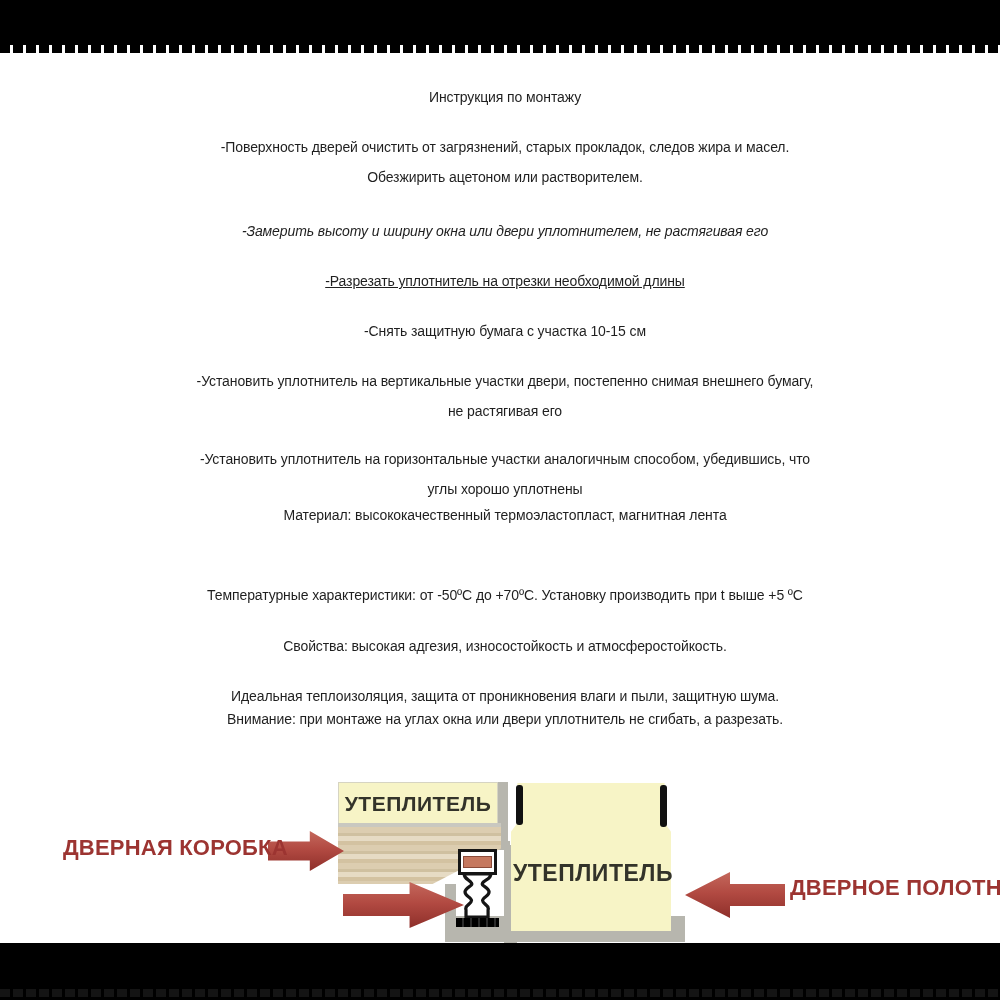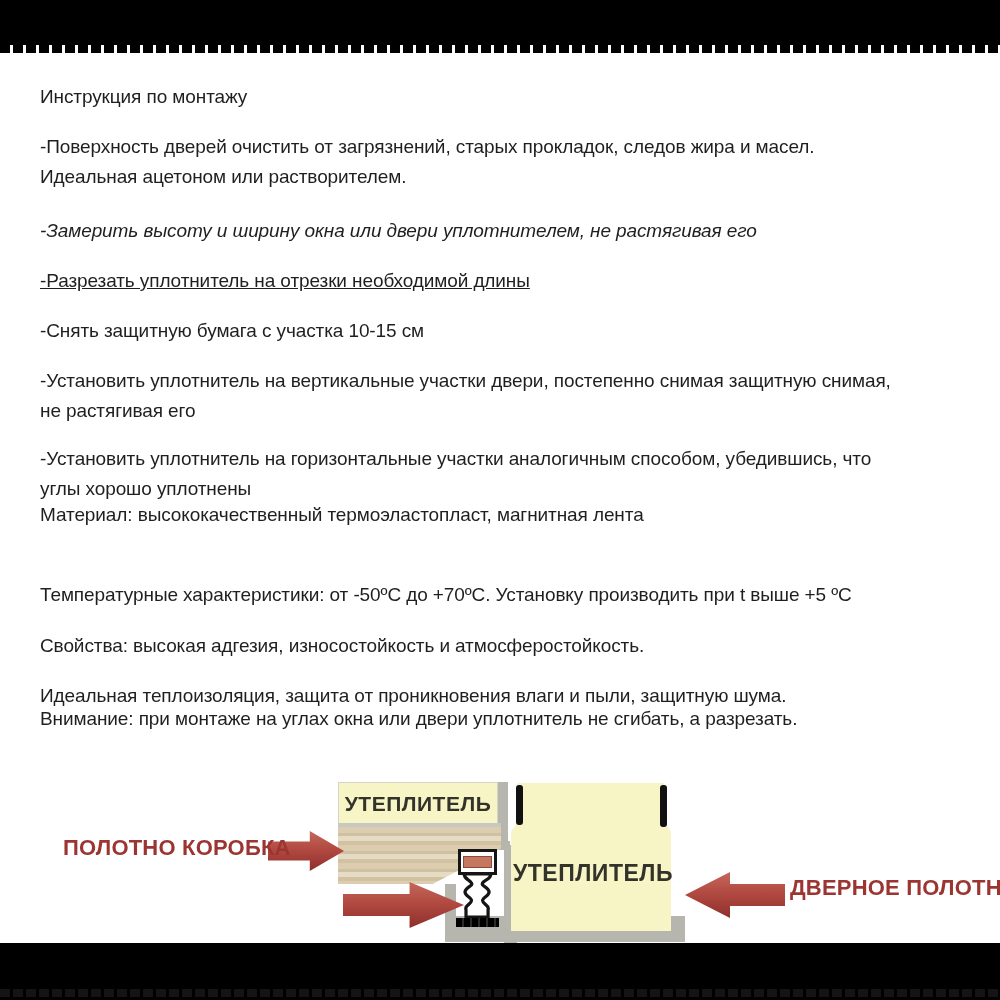--- a/index.html
+++ b/index.html
@@ -12,21 +12,21 @@
   
   .band-top{position:absolute;left:0;top:0;width:1000px;height:45px;background:#000;}
   .band-top-dashes{position:absolute;left:0;top:45px;width:1000px;height:8px;
     background:repeating-linear-gradient(90deg,#000 0 10px,#fff 10px 13px);}
   .band-bottom{position:absolute;left:0;top:943px;width:1000px;height:57px;background:#000;}
   .band-bottom-dashes{position:absolute;left:0;top:989px;width:1000px;height:8px;
     background:repeating-linear-gradient(90deg,#141414 0 10px,#000 10px 13px);}
 
   
   .doc p{position:absolute;left:40px;width:930px;margin:0;
-    font-size:19px;line-height:30px;white-space:pre-line;letter-spacing:-0.1px;}
+    font-size:14px;line-height:30px;white-space:pre-line;letter-spacing:-0.1px;text-align:center;}
   .t0{top:82px;}  .t1{top:132px;} .t2{top:216px;font-style:italic;} .t3{top:266px;text-decoration:underline;} .t4{top:316px;}
   .t5{top:366px;} .t6{top:444px;} .t7{top:500px;} .t8{top:580px;} .t9{top:631px;}
   .t10{top:681px;} .t11{top:704px;}
 
   
   .diagram{position:absolute;left:8px;top:770px;width:1000px;height:180px;}
   .abs{position:absolute;}
 
   .cream{background:#f7f4c6;}
   .grey{background:#b7b6ae;}
@@ -77,25 +77,25 @@
 </style>
 </head>
 <body>
 
 <div class="band-top"></div>
 <div class="band-top-dashes"></div>
 
 <div class="doc">
   <p class="t0">Инструкция по монтажу</p>
   <p class="t1">-Поверхность дверей  очистить от загрязнений, старых прокладок, следов жира и масел.
-Идеальная ацетоном или растворителем.</p>
+Обезжирить ацетоном или растворителем.</p>
   <p class="t2">-Замерить высоту и ширину окна или двери уплотнителем, не растягивая его</p>
   <p class="t3">-Разрезать уплотнитель на отрезки необходимой длины</p>
   <p class="t4">-Снять защитную бумага с участка 10-15 см</p>
-  <p class="t5">-Установить уплотнитель на вертикальные участки  двери, постепенно снимая защитную снимая,
+  <p class="t5">-Установить уплотнитель на вертикальные участки  двери, постепенно снимая внешнего бумагу,
 не растягивая его</p>
   <p class="t6">-Установить уплотнитель на горизонтальные участки аналогичным способом, убедившись, что
 углы хорошо уплотнены</p>
   <p class="t7">Материал: высококачественный термоэластопласт, магнитная лента</p>
   <p class="t8">Температурные характеристики: от -50ºС до +70ºС. Установку производить при t выше +5 ºС</p>
   <p class="t9">Свойства: высокая адгезия, износостойкость и атмосферостойкость.</p>
   <p class="t10">Идеальная теплоизоляция, защита от проникновения влаги и пыли, защитную шума.</p>
   <p class="t11">Внимание: при монтаже на углах окна или двери уплотнитель не сгибать, а разрезать.</p>
 </div>
 
@@ -122,18 +122,18 @@
 
   <div class="abs door-leaf"></div>
   <div class="abs hook hook-left"></div>
   <div class="abs hook hook-right"></div>
   <div class="abs leaf-label">УТЕПЛИТЕЛЬ</div>
 
   <div class="abs arrow arrow-right arrow-frame"></div>
   <div class="abs arrow arrow-right arrow-seal"></div>
   <div class="abs arrow arrow-left arrow-leaf"></div>
 
-  <div class="red-label lbl-frame">ПОЛОТНО КОРОБКА</div>
+  <div class="red-label lbl-frame">ДВЕРНАЯ КОРОБКА</div>
   <div class="red-label lbl-leaf">ДВЕРНОЕ ПОЛОТНО</div>
 </div>
 
 <div class="band-bottom"></div>
 <div class="band-bottom-dashes"></div>
 
 </body></html>

